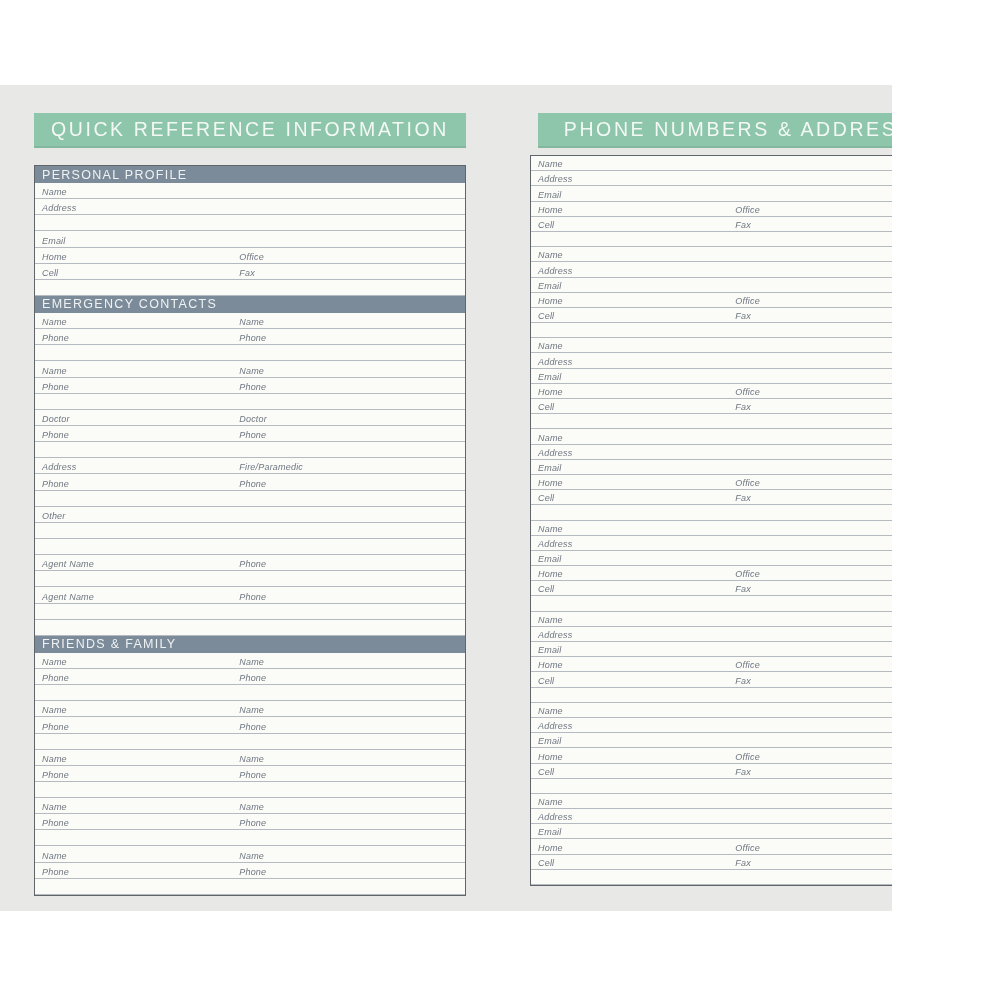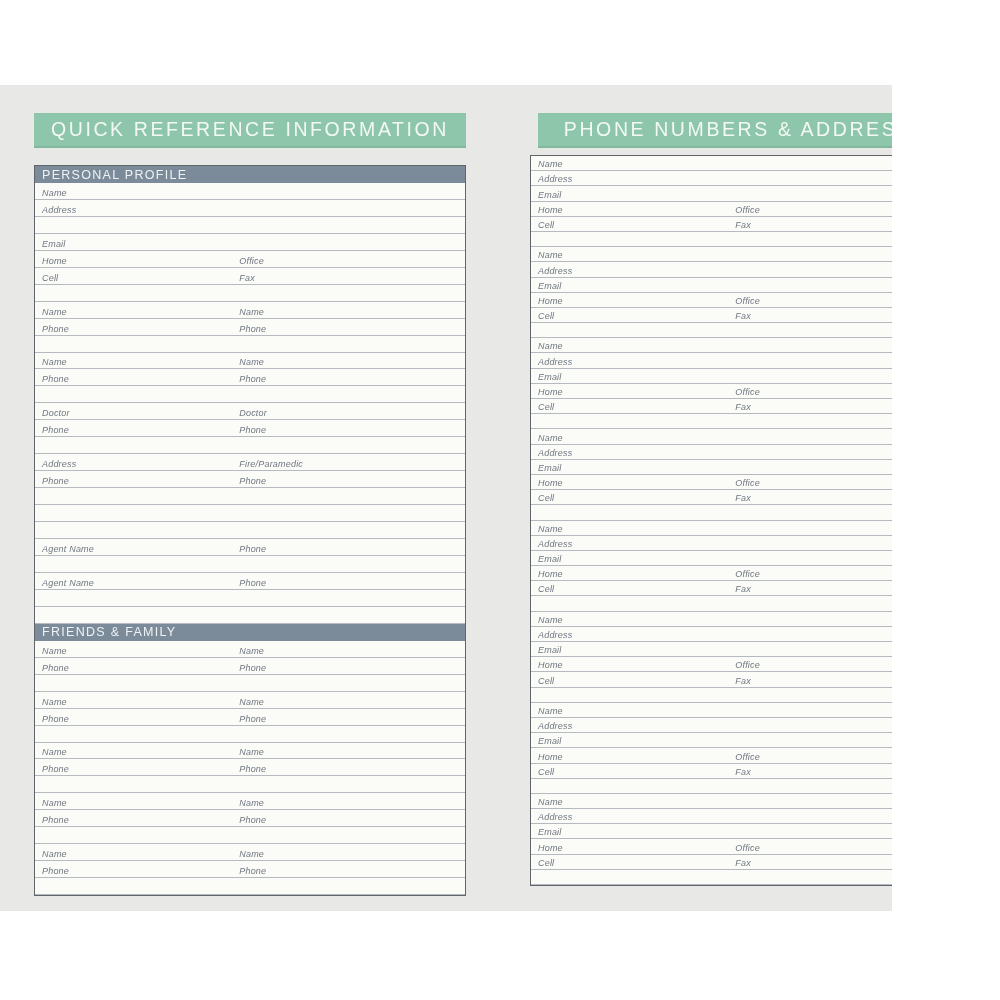--- a/index.html
+++ b/index.html
@@ -62,20 +62,21 @@
       </div>
       <div class="row">
         <span class="lbl c1">Home</span>
         <span class="lbl c2">Office</span>
       </div>
       <div class="row">
         <span class="lbl c1">Cell</span>
         <span class="lbl c2">Fax</span>
       </div>
       <div class="row"></div>
+      <div class="sec-bar">EMERGENCY CONTACTS</div>
       <div class="row">
         <span class="lbl c1">Name</span>
         <span class="lbl c2">Name</span>
       </div>
       <div class="row">
         <span class="lbl c1">Phone</span>
         <span class="lbl c2">Phone</span>
       </div>
       <div class="row"></div>
       <div class="row">
@@ -98,20 +99,23 @@
       <div class="row"></div>
       <div class="row">
         <span class="lbl c1">Address</span>
         <span class="lbl c2">Fire/Paramedic</span>
       </div>
       <div class="row">
         <span class="lbl c1">Phone</span>
         <span class="lbl c2">Phone</span>
       </div>
       <div class="row"></div>
+      <div class="row">
+        <span class="lbl c1">Other</span>
+      </div>
       <div class="row"></div>
       <div class="row"></div>
       <div class="row">
         <span class="lbl c1">Agent Name</span>
         <span class="lbl c2">Phone</span>
       </div>
       <div class="row"></div>
       <div class="row">
         <span class="lbl c1">Agent Name</span>
         <span class="lbl c2">Phone</span>

